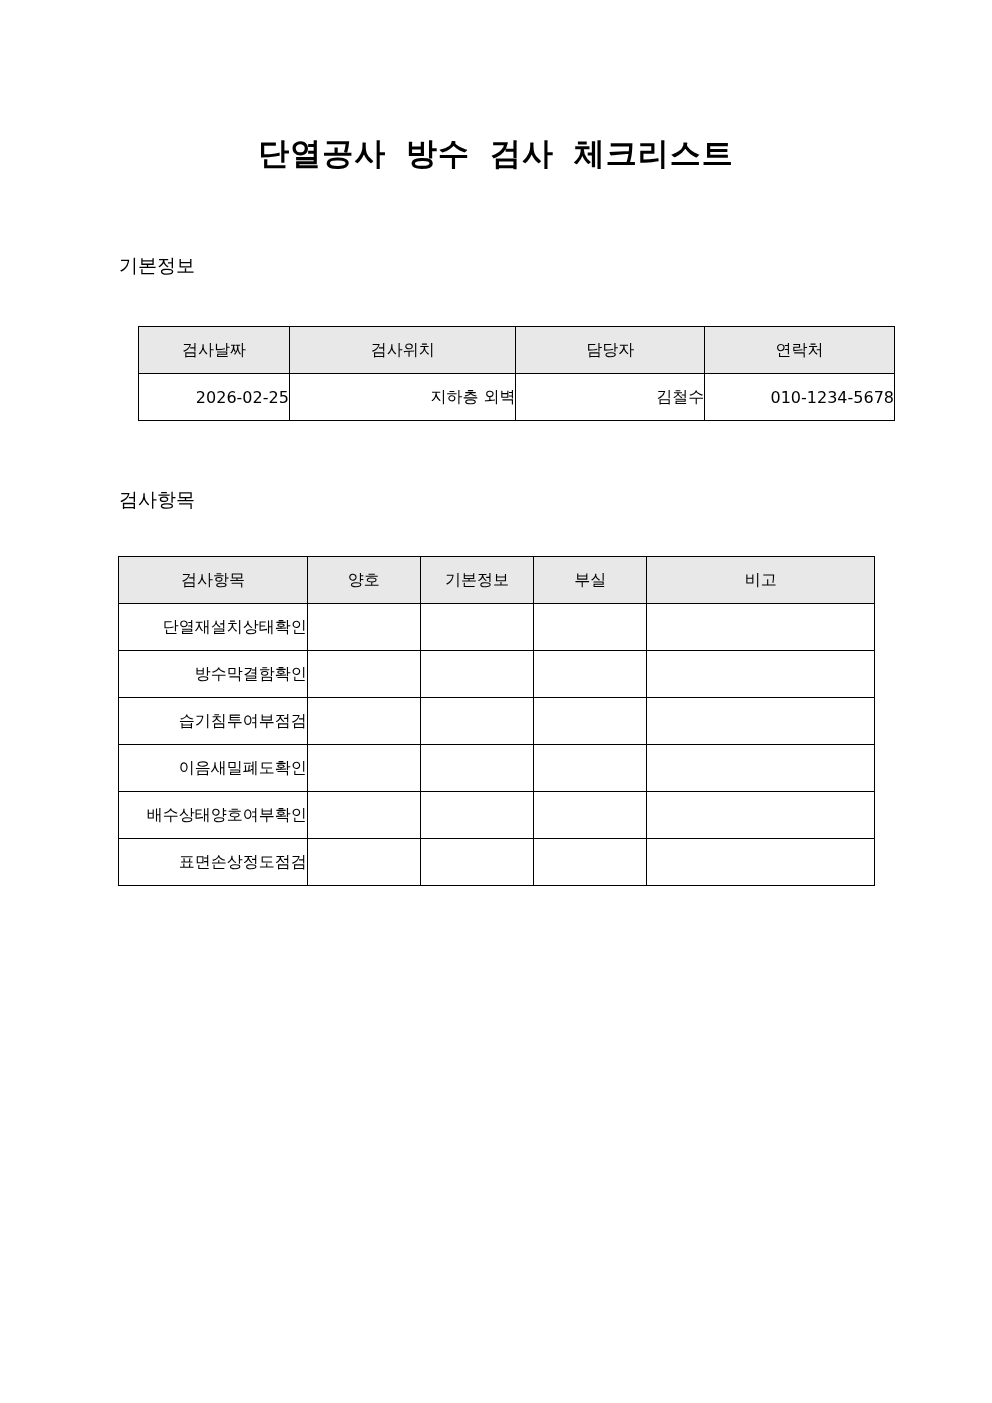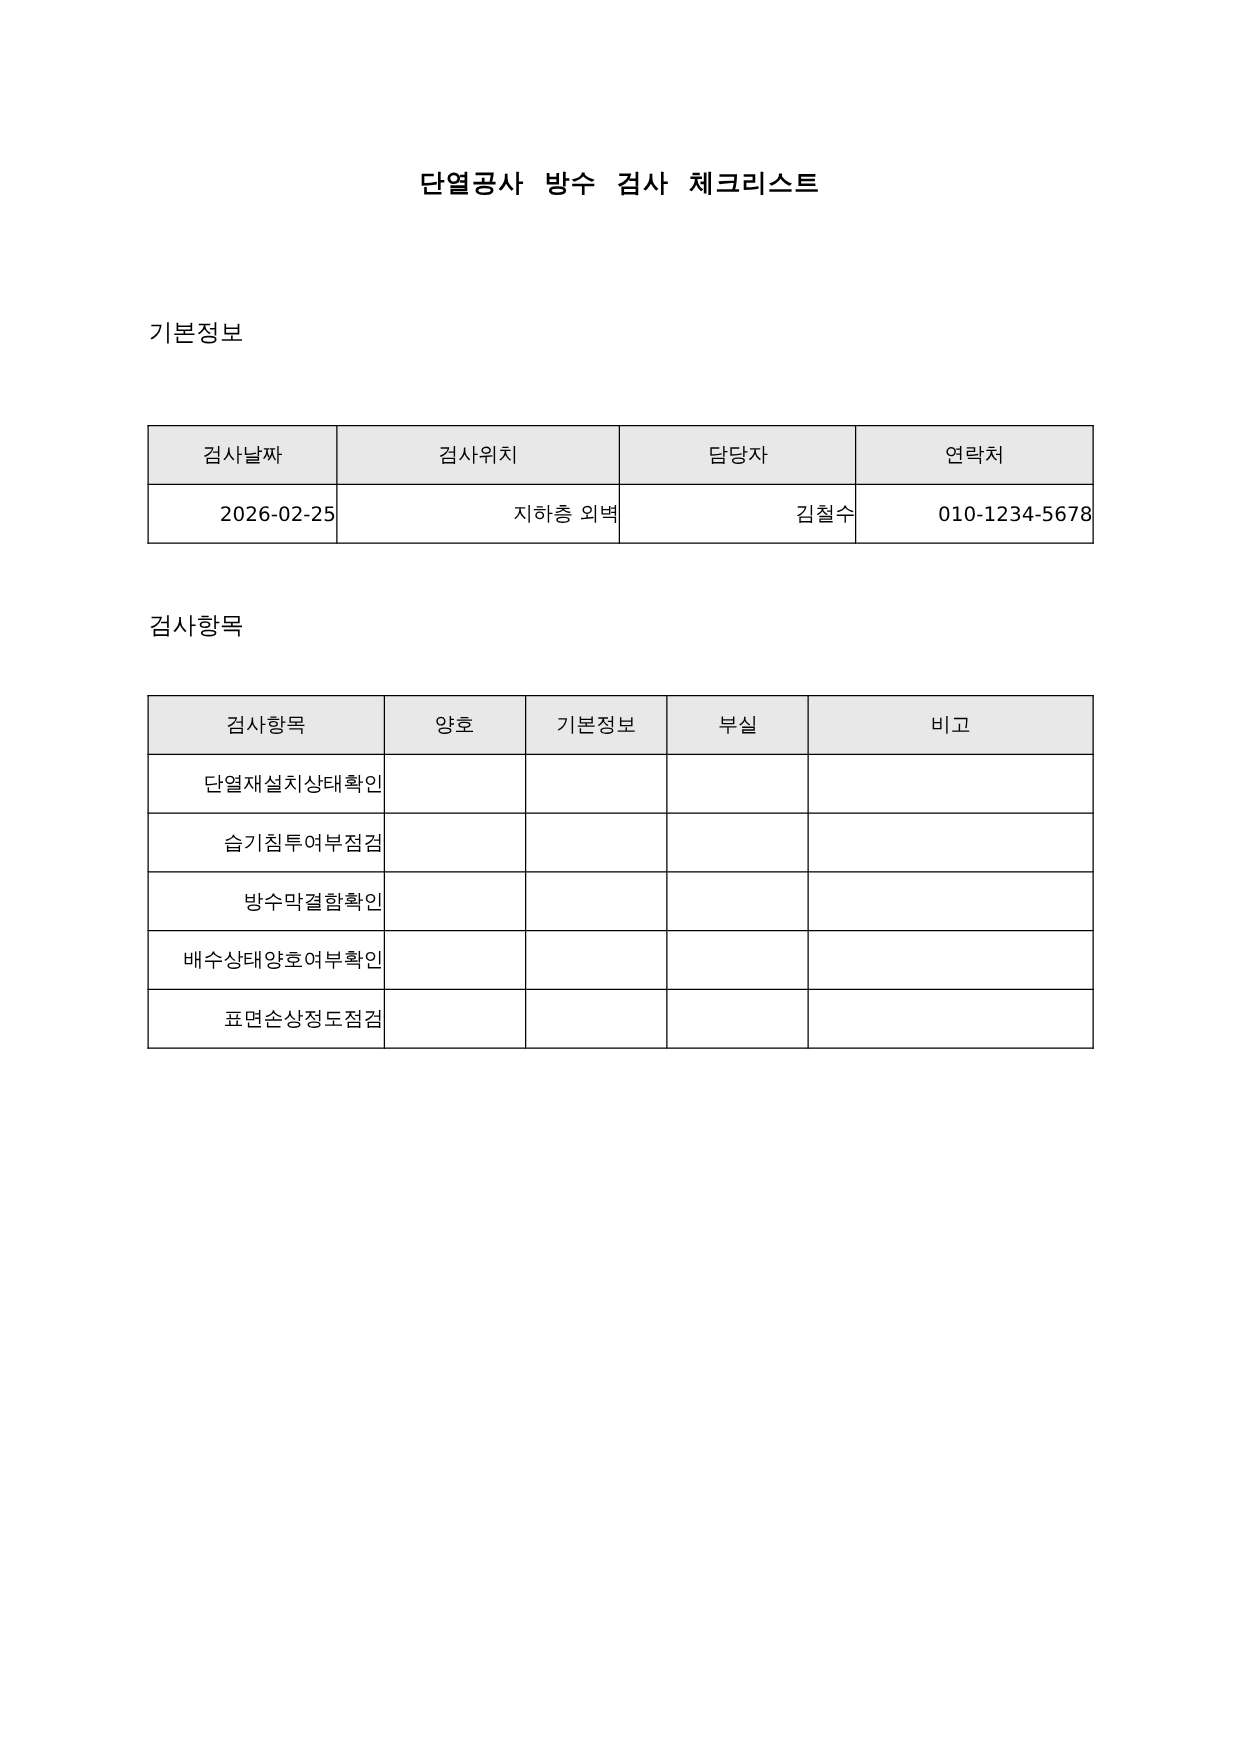--- a/index.html
+++ b/index.html
@@ -1,23 +1,23 @@
 <!DOCTYPE html>
 <html><head>
   <meta charset="utf-8">
   <style>
     html, body { margin: 0; padding: 0; background: #ffffff; }
     body { width: 992px; height: 1403px; position: relative; font-family: "DejaVu Sans", "Liberation Sans", sans-serif; color: #000; }
-    .title { position: absolute; left: 0; top: 133px; width: 992px; text-align: center; font-size: 20px; font-weight: bold; letter-spacing: 1px; word-spacing: 8px; }
+    .title { position: absolute; left: 0; top: 133px; width: 992px; text-align: center; font-size: 31px; font-weight: bold; letter-spacing: 1px; word-spacing: 8px; }
     .section-heading { position: absolute; left: 119px; font-size: 19px; font-weight: normal; }
     table { position: absolute; left: 118px; border-collapse: collapse; font-size: 16px; }
     td, th { border: 1.5px solid #000; padding: 0; font-weight: normal; }
     th { background: #e8e8e8; text-align: center; }
     td { text-align: right; padding-left: 9px; }
-    #info-table { top: 340px; width: 757px; }
+    #info-table { top: 326px; width: 757px; margin-left: 20px; }
     #info-table th, #info-table td { height: 46px; }
     #items-table { top: 556px; width: 757px; }
     #items-table th, #items-table td { height: 46px; }
   </style>
 </head>
 <body>
 
 <div class="title">단열공사 방수 검사 체크리스트</div>
 
 <div class="section-heading" style="top:253px;">기본정보</div>
@@ -64,28 +64,35 @@
     <th>비고</th>
   </tr>
   <tr>
     <td>단열재설치상태확인</td>
     <td></td>
     <td></td>
     <td></td>
     <td></td>
   </tr>
   <tr>
+    <td>방수막결함확인</td>
+    <td></td>
+    <td></td>
+    <td></td>
+    <td></td>
+  </tr>
+  <tr>
     <td>습기침투여부점검</td>
     <td></td>
     <td></td>
     <td></td>
     <td></td>
   </tr>
   <tr>
-    <td>방수막결함확인</td>
+    <td>이음새밀폐도확인</td>
     <td></td>
     <td></td>
     <td></td>
     <td></td>
   </tr>
   <tr>
     <td>배수상태양호여부확인</td>
     <td></td>
     <td></td>
     <td></td>

